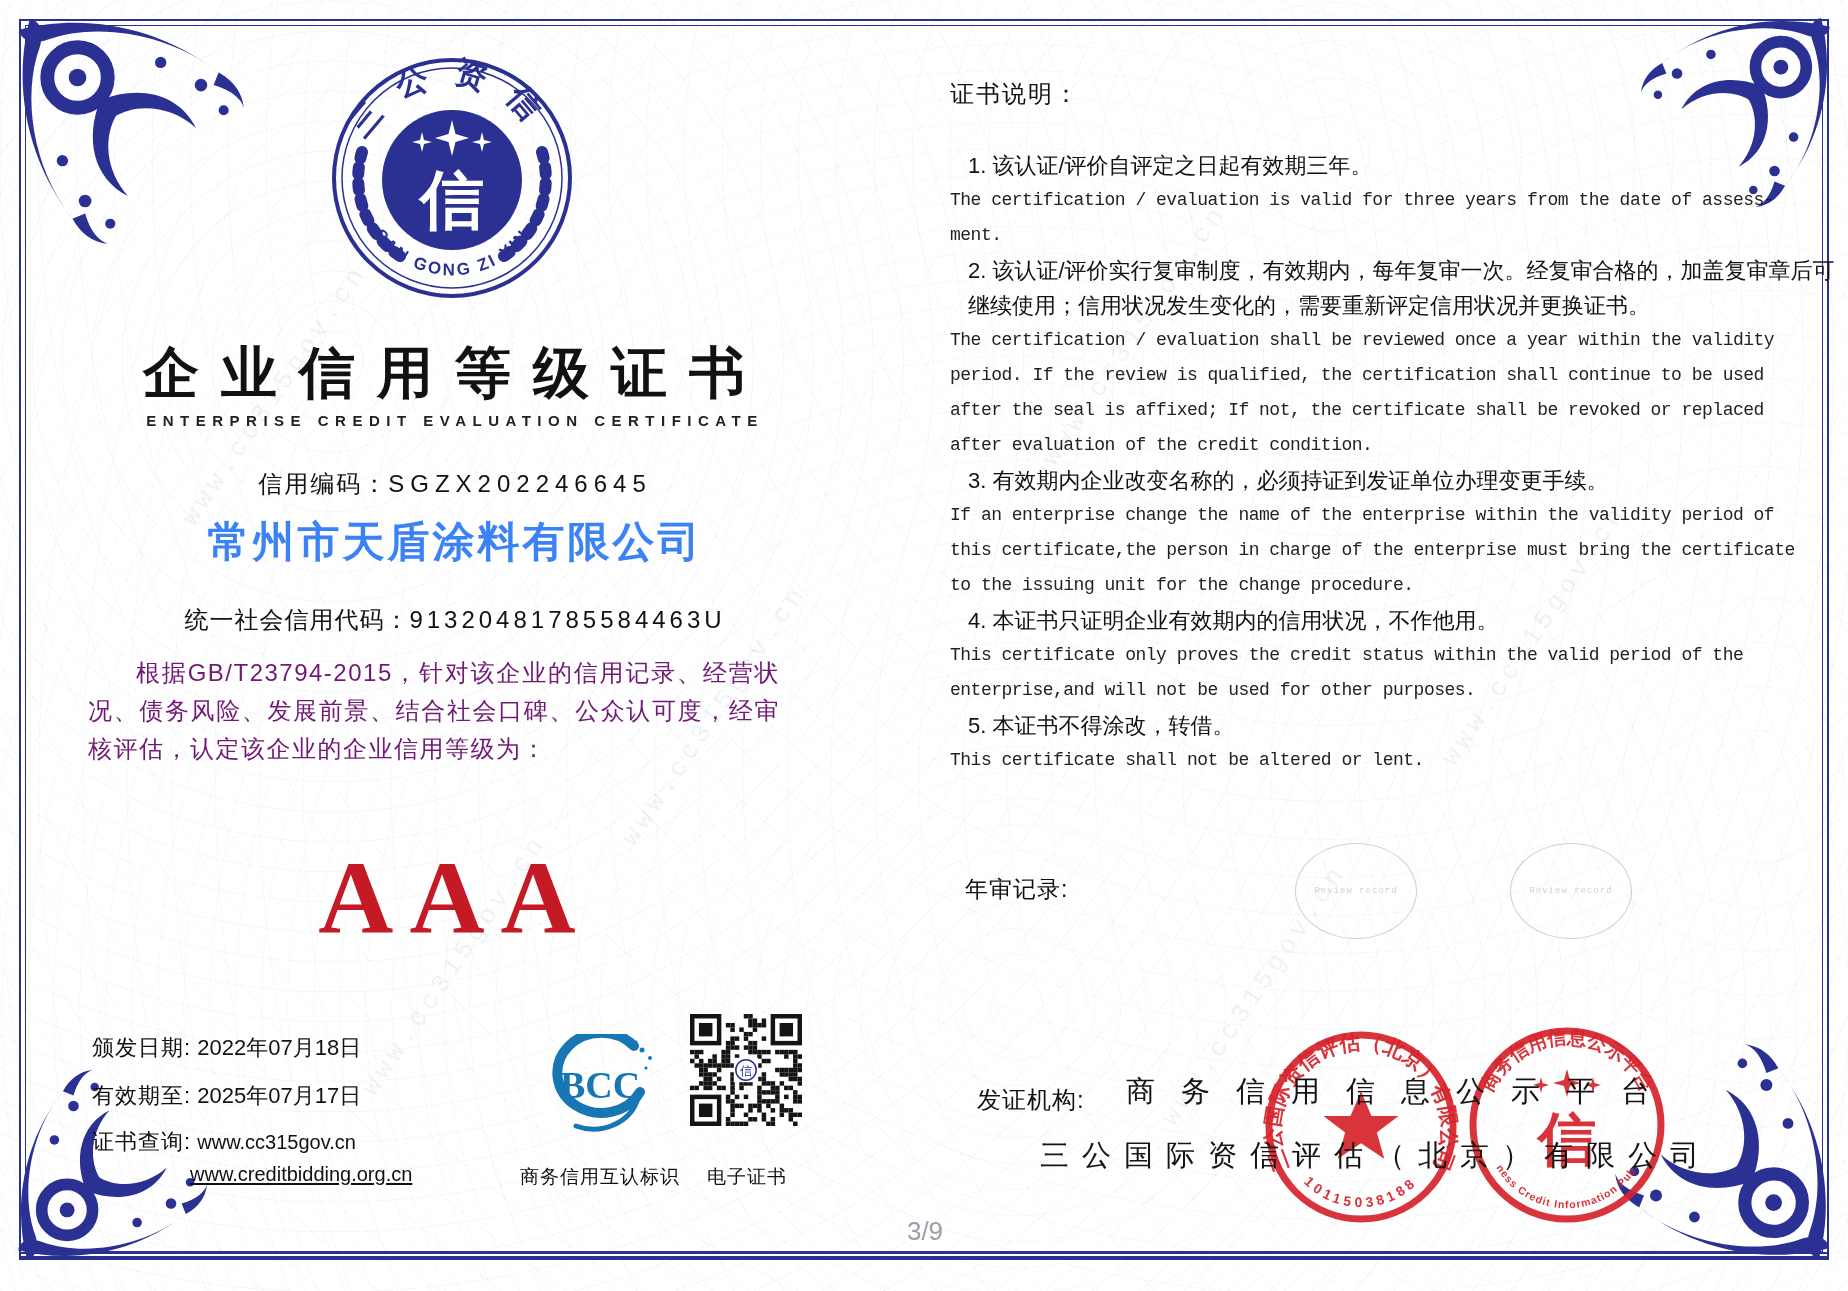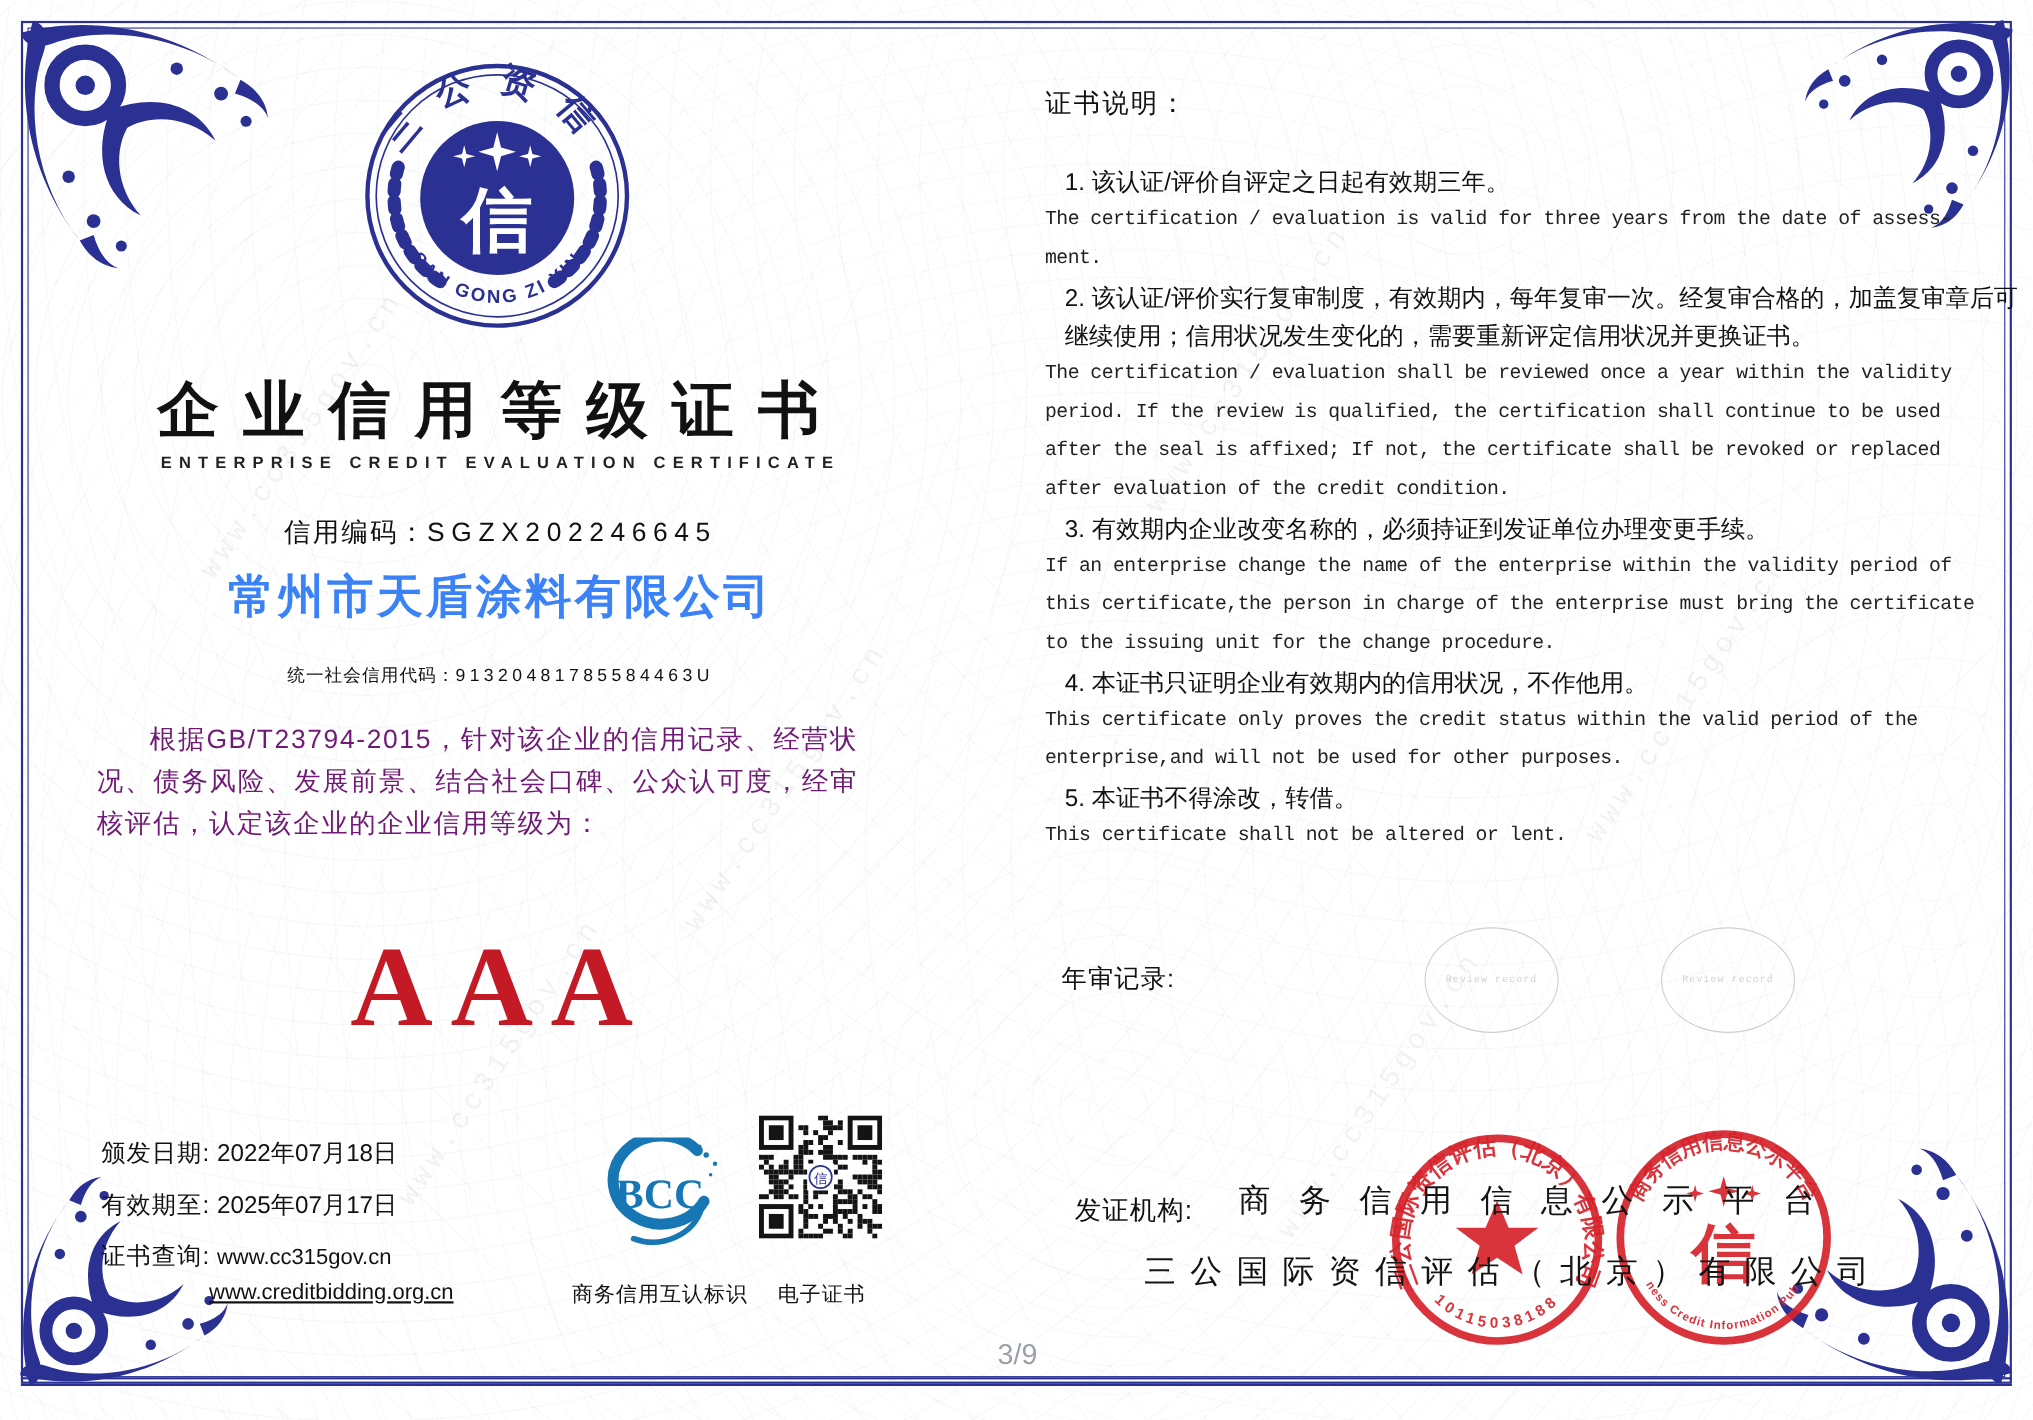--- a/index.html
+++ b/index.html
@@ -41,21 +41,21 @@
     font-family:"Liberation Serif","DejaVu Serif",serif;font-weight:900;font-size:56px;
     letter-spacing:22px;color:#111;white-space:nowrap;}
   .title-en{position:absolute;left:90px;top:412px;width:730px;text-align:center;
     font-size:15px;font-weight:600;letter-spacing:6.5px;color:#222;white-space:nowrap;}
   .credit-code{position:absolute;left:90px;top:468px;width:730px;text-align:center;
     font-size:24px;color:#111;letter-spacing:2px;}
   .credit-code .val{letter-spacing:6px;font-family:"Liberation Sans","DejaVu Sans",sans-serif;}
   .company{position:absolute;left:90px;top:514px;width:730px;text-align:center;
     font-size:42px;font-weight:700;color:#3b82f6;letter-spacing:3px;white-space:nowrap;}
   .uscc{position:absolute;left:90px;top:604px;width:730px;text-align:center;
-    font-size:16px;color:#111;letter-spacing:1px;}
+    font-size:24px;color:#111;letter-spacing:1px;}
   .uscc .val{letter-spacing:4px;}
   .assessment{position:absolute;left:88px;top:654px;width:692px;
     font-size:24px;line-height:38px;text-align:justify;text-indent:2em;color:#701a75;letter-spacing:1.5px;}
   .grade{position:absolute;left:90px;top:838px;width:730px;text-align:center;
     font-family:"Liberation Serif","DejaVu Serif",serif;font-weight:700;font-size:104px;
     letter-spacing:16px;color:#c41a26;}
   .meta-row{position:absolute;left:92px;font-size:22px;color:#111;white-space:nowrap;}
   .meta-row .lbl{display:inline-block;min-width:96px;letter-spacing:1px;}
   .meta-row .v{font-family:"Liberation Sans","DejaVu Sans",sans-serif;}
   .url{font-family:"Liberation Mono","DejaVu Sans Mono",monospace;font-size:20px;}

